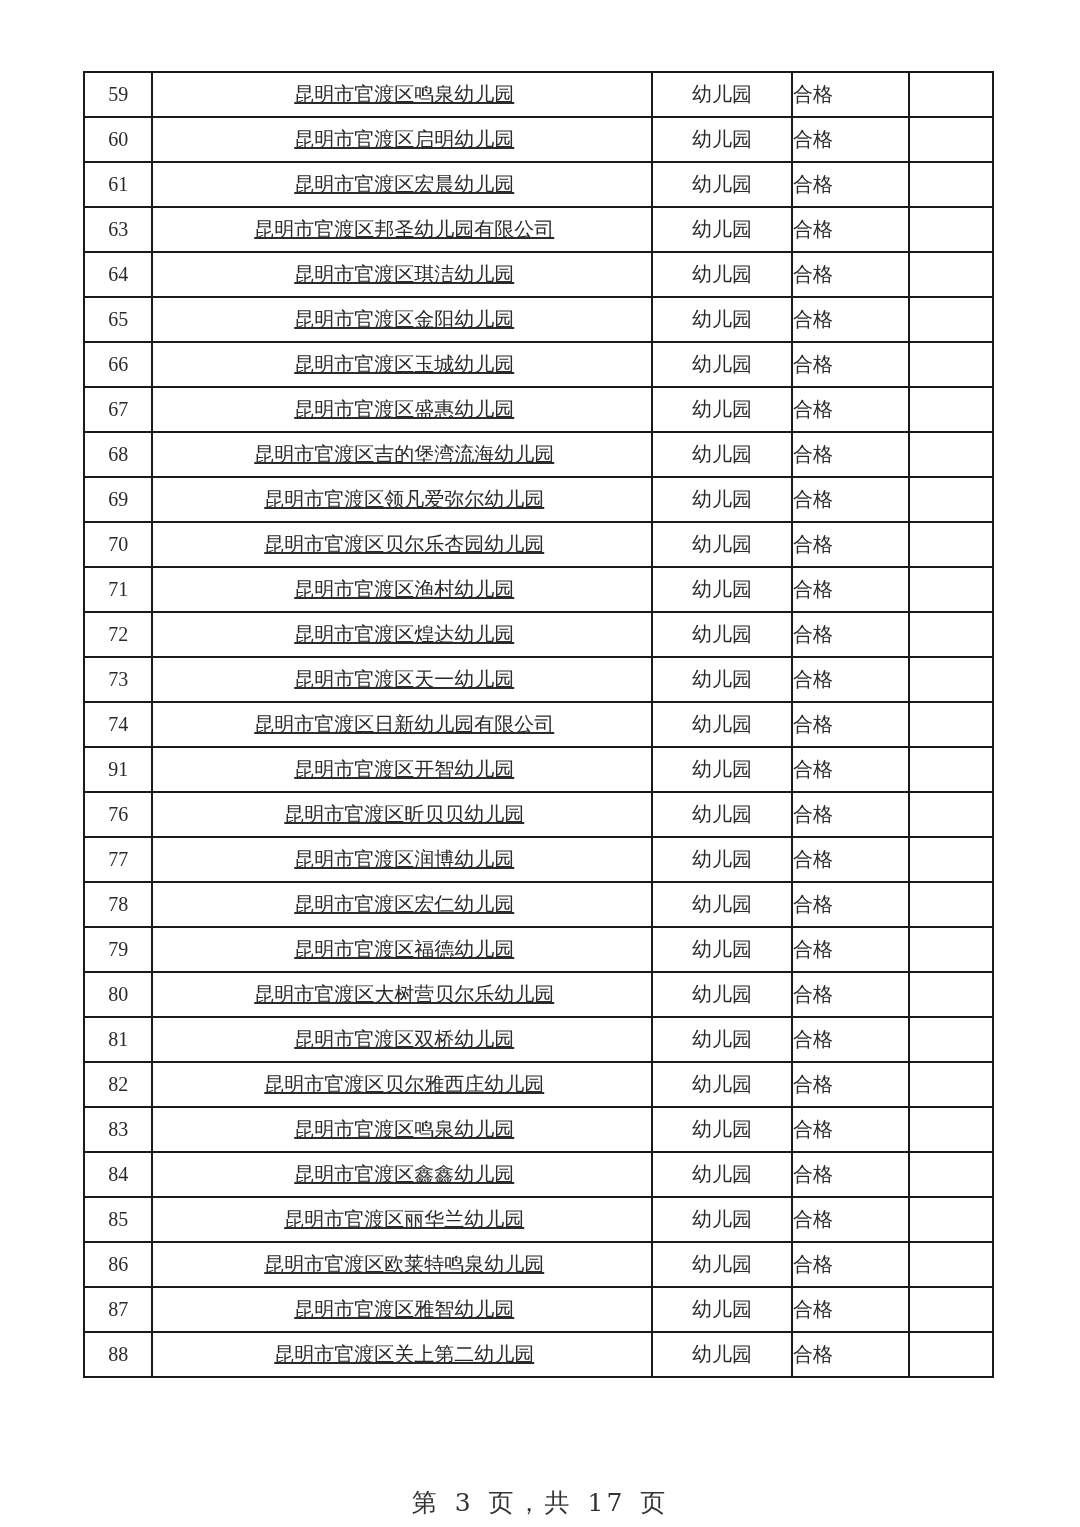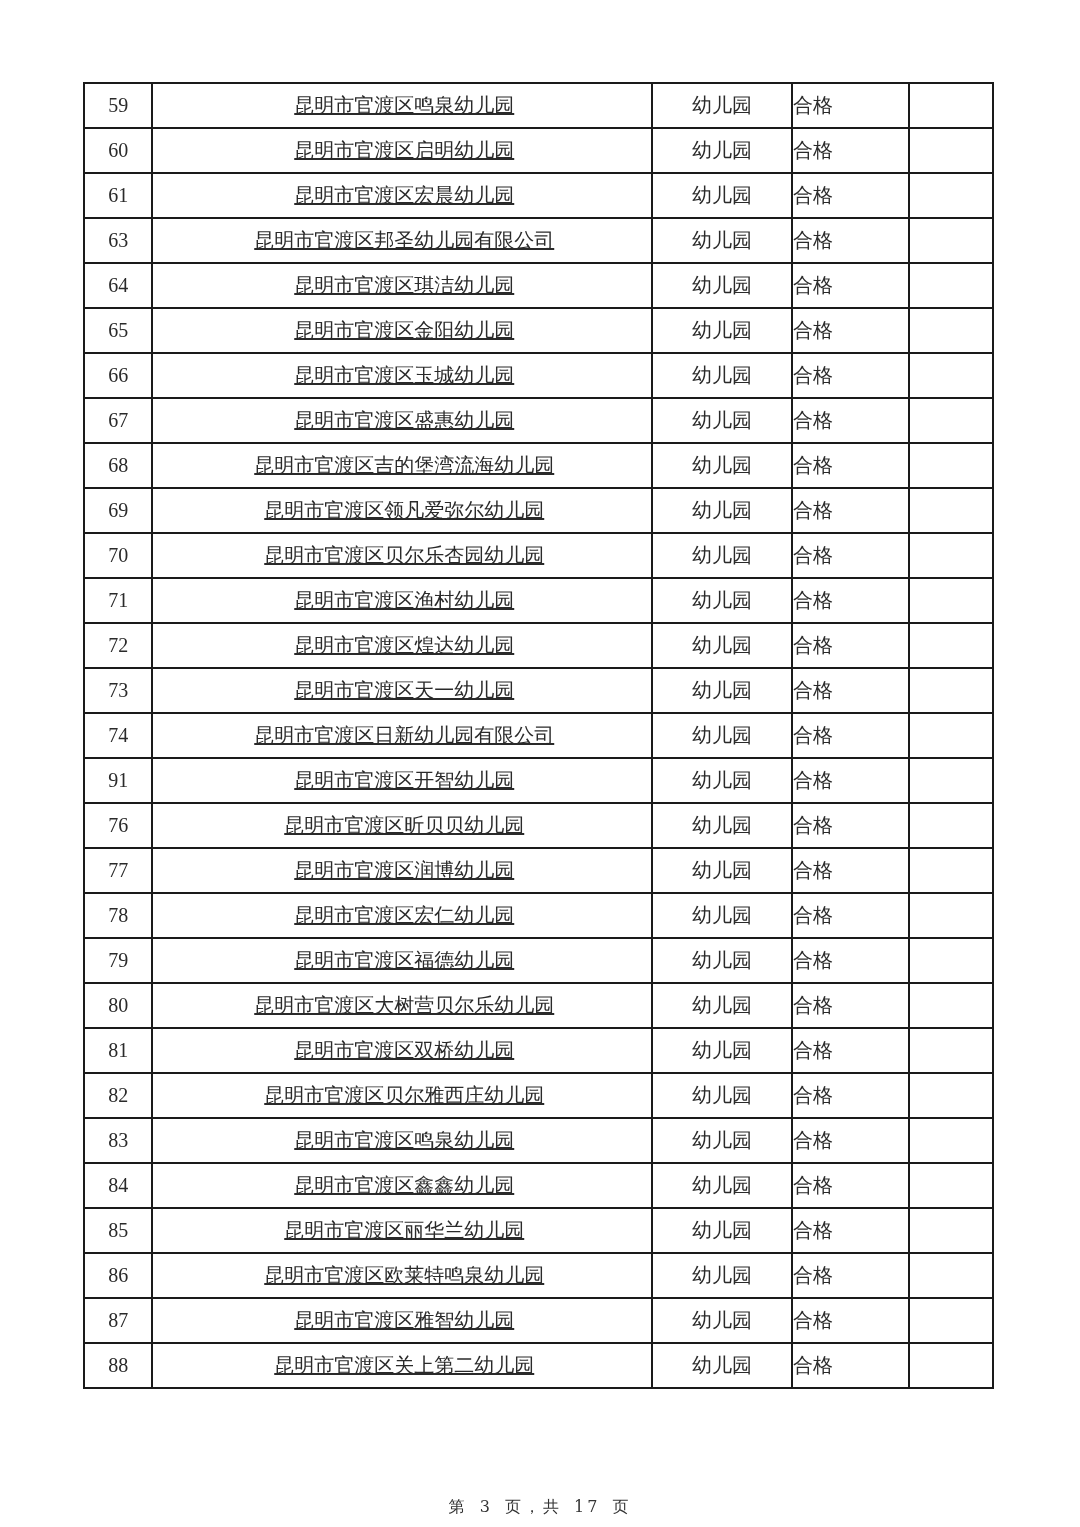--- a/index.html
+++ b/index.html
@@ -10,21 +10,21 @@
   body {
     width: 1080px;
     height: 1527px;
     position: relative;
     overflow: hidden;
     font-family: "DejaVu Serif", "Liberation Serif", serif;
     color: #2a2a2a;
   }
   .page {
     position: absolute;
-    left: 0; top: 16px;
+    left: 0; top: 5px;
     width: 1080px;
     height: 1339px;
   }
   table.list {
     position: absolute;
     left: 83px;
     top: 66px;
     width: 911px;
     border-collapse: collapse;
     table-layout: fixed;
@@ -59,21 +59,21 @@
   }
   td.c-note {
     width: 82px;
   }
   .footer {
     position: absolute;
     top: 1481px;
     left: 0;
     width: 1080px;
     text-align: center;
-    font-size: 16px;
+    font-size: 25px;
     letter-spacing: 3px;
     color: #333;
     font-family: "DejaVu Serif", "Liberation Serif", serif;
   }
   .footer span { margin: 0 2px; }
 </style>
 </head>
 <body>
 
 <div class="page">

